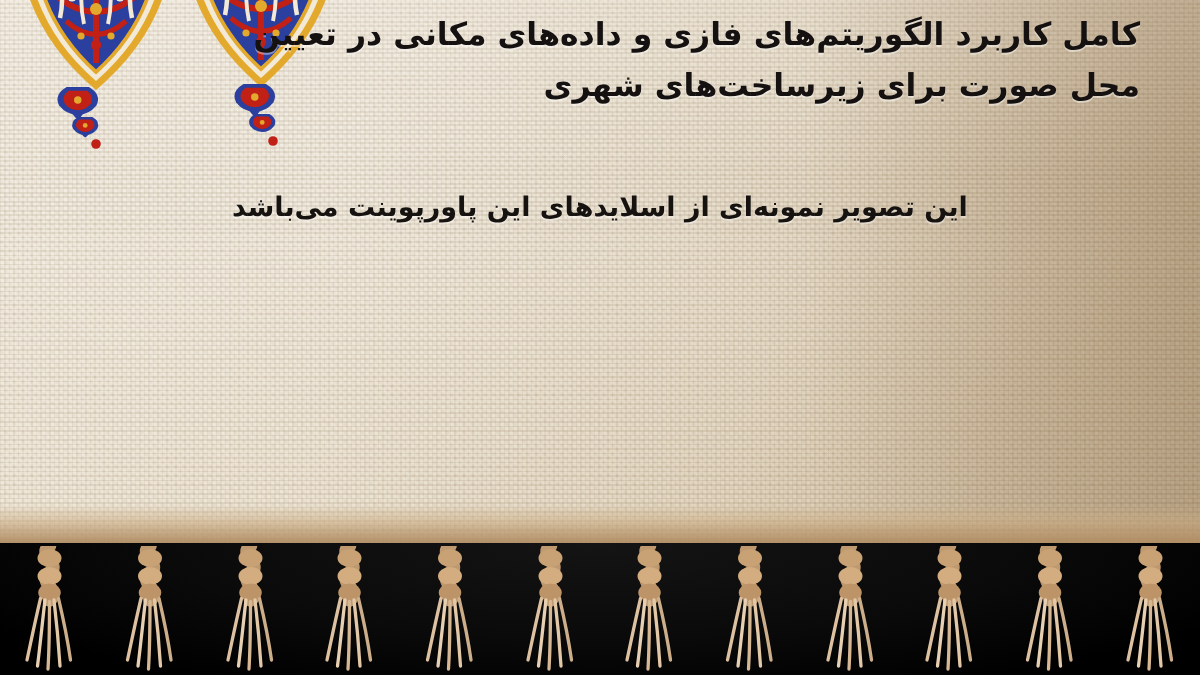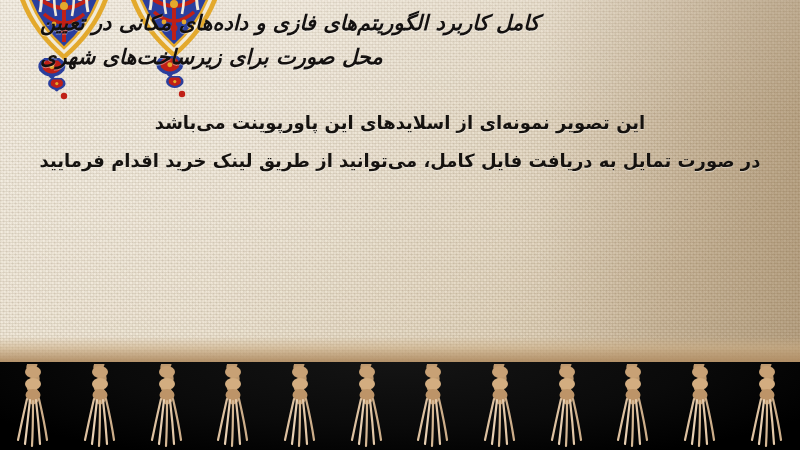--- a/index.html
+++ b/index.html
@@ -63,38 +63,37 @@
   }
   .orn-a { left: 2px;  top: -46px; }
   .orn-b { left: 112px; top: -48px; }
 
   
   .title-block {
     position: absolute;
     top: 6px;
     left: 0;
     right: 0;
-    text-align: left;
+    text-align: right;
     padding: 0 40px;
     box-sizing: border-box;
-    font-style: italic;
   }
   .title-line {
     font-size: 21px;
     font-weight: 700;
     color: #141110;
     line-height: 34px;
     letter-spacing: 0;
     text-shadow: 0 1px 0 rgba(255,255,255,0.42);
     white-space: nowrap;
   }
 
   .body-block {
     position: absolute;
-    top: 104px;
+    top: 120px;
     left: 0;
     right: 0;
     text-align: center;
     padding: 0 20px;
     box-sizing: border-box;
   }
   .body-line {
     font-size: 18px;
     font-weight: 700;
     color: #15120f;
@@ -240,21 +239,20 @@
     </svg>
   </div>
 
   <div class="title-block">
     <div class="title-line">کامل کاربرد الگوریتم‌های فازی و داده‌های مکانی در تعیین</div>
     <div class="title-line">محل صورت برای زیرساخت‌های شهری</div>
   </div>
 
   <div class="body-block">
     <div class="body-line">این تصویر نمونه‌ای از اسلایدهای این پاورپوینت می‌باشد</div>
-    <div class="body-line">در صورت تمایل به دریافت فایل کامل، می‌توانید از طریق لینک خرید اقدام فرمایید</div>
   </div>
 
   <div id="fringe-band"></div>
   <div id="fringe-edge"></div>
   <div id="tassels">
       <div class="tassel" style="left: 11.3333px;"><svg width="44" height="86" viewBox="0 0 44 86">
           <path d="M22 0 C14 6 30 12 22 18 C14 24 30 30 22 36" stroke="#c8a175" stroke-width="9" fill="none" stroke-linecap="round" opacity="0.95"></path>
           <ellipse cx="22" cy="8" rx="8" ry="6" fill="#c8a175"></ellipse>
           <ellipse cx="22" cy="20" rx="8" ry="6" fill="#d3ad80"></ellipse>
           <ellipse cx="22" cy="31" rx="7.5" ry="6" fill="#bd9468"></ellipse>

